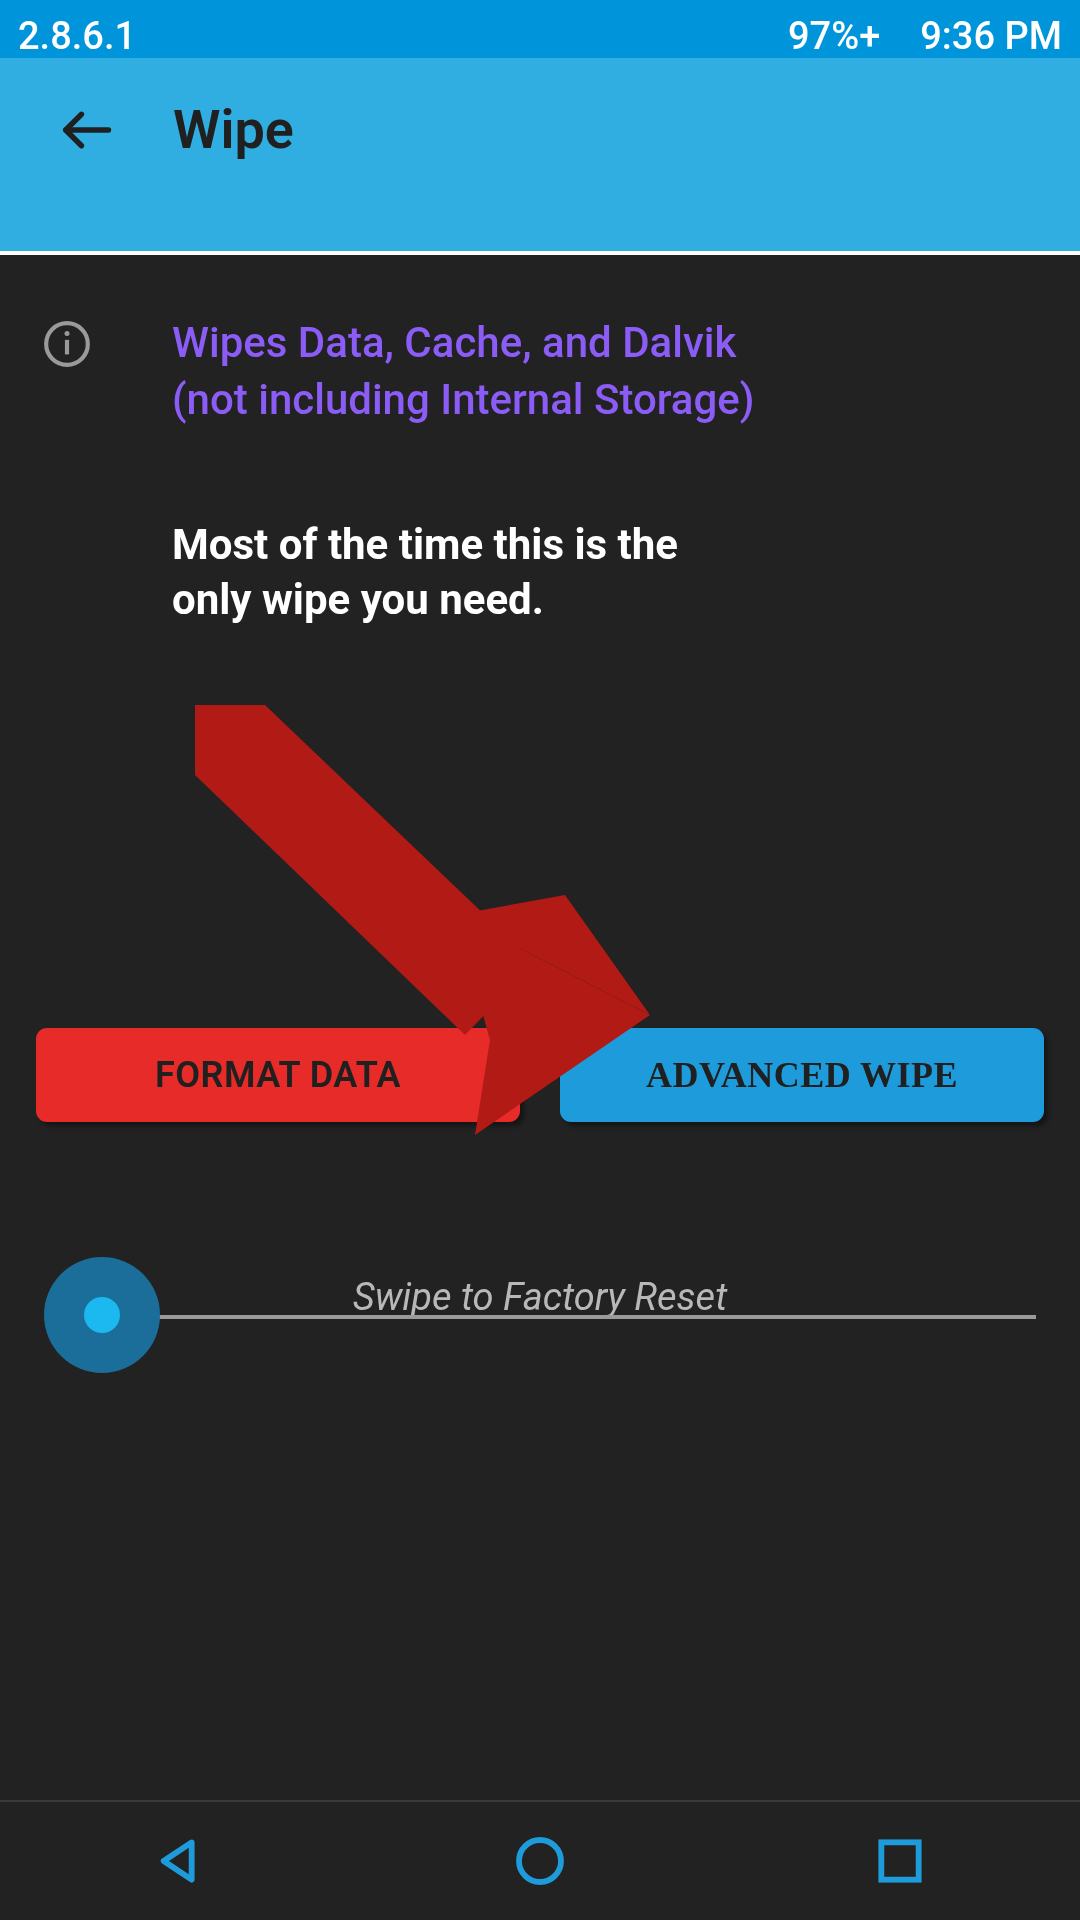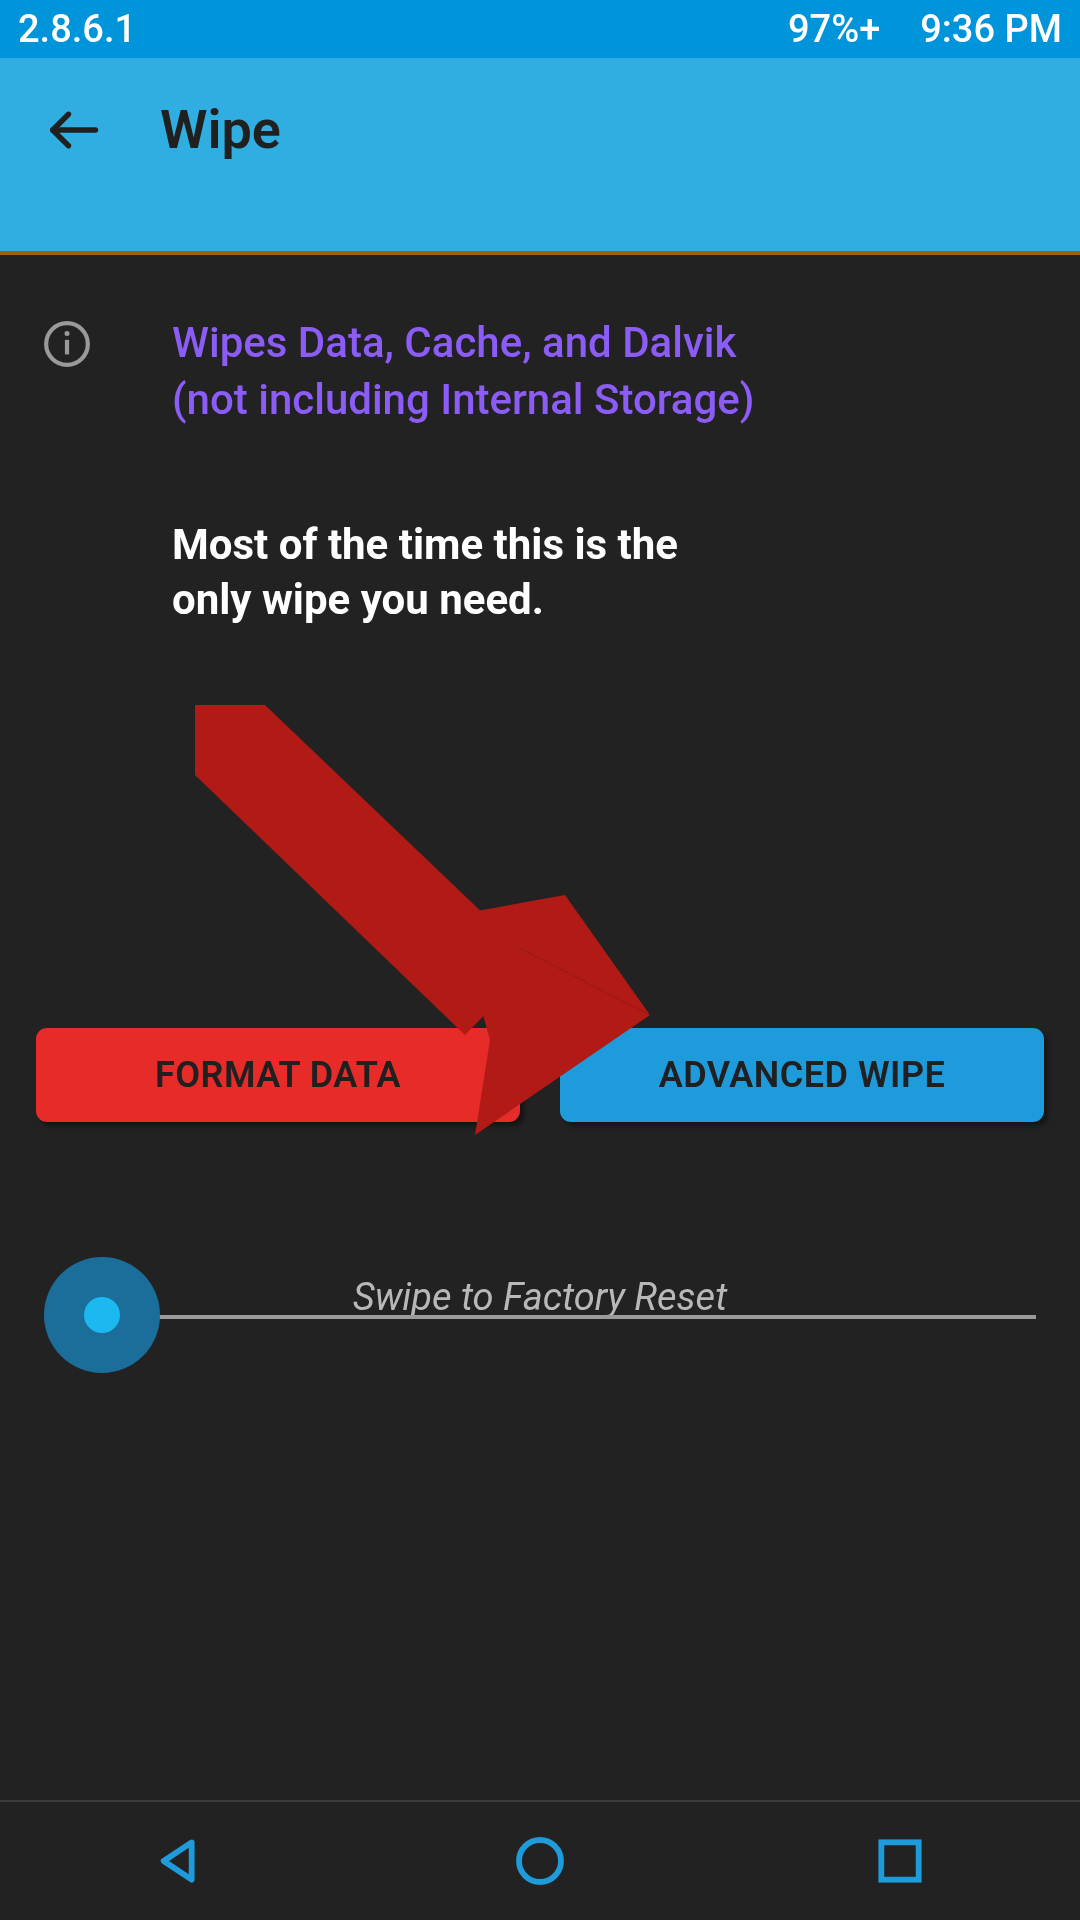--- a/index.html
+++ b/index.html
@@ -15,35 +15,35 @@
     height: 1920px;
     display: flex;
     flex-direction: column;
     position: relative;
   }
   
   .status-bar {
     height: 58px;
     background: #0095da;
     display: flex;
-    align-items: center;
+    align-items: flex-end;
     color: #ffffff;
     font-size: 38px;
     font-weight: 500;
     padding: 0 18px;
   }
   .status-version { flex: 0 0 auto; }
   .status-spacer { flex: 1 1 auto; }
   .status-battery { margin-right: 40px; margin-left: 20px; }
   .status-time { }
   
   .header {
     background: #30aee2;
-    padding: 0 0 50px 0;
-    border-bottom: 4px solid #a16207;
+    padding: 0 0 50px 13px;
+    border-bottom: 4px solid #ffffff;
   }
   .header-row1 {
     display: flex;
     align-items: center;
     padding: 40px 36px 40px 46px;
   }
   .back-icon {
     width: 54px; height: 54px;
     margin-right: 60px;
     color: #202020;
@@ -101,21 +101,21 @@
     display: flex;
     align-items: center;
     justify-content: center;
     font-size: 36px;
     font-weight: 600;
     letter-spacing: 0.5px;
     color: #202020;
     box-shadow: 4px 4px 4px rgba(0,0,0,0.4);
   }
   .btn-red { background: #e62b29; }
-  .btn-blue { background: #1e9bda; }
+  .btn-blue { background: #1e9bda; font-family: Liberation Serif, serif; }
   
   .swipe-area {
     margin-top: 135px;
     padding: 0 44px;
     position: relative;
     height: 120px;
     font-style: italic;
   }
   .swipe-track {
     position: absolute;

